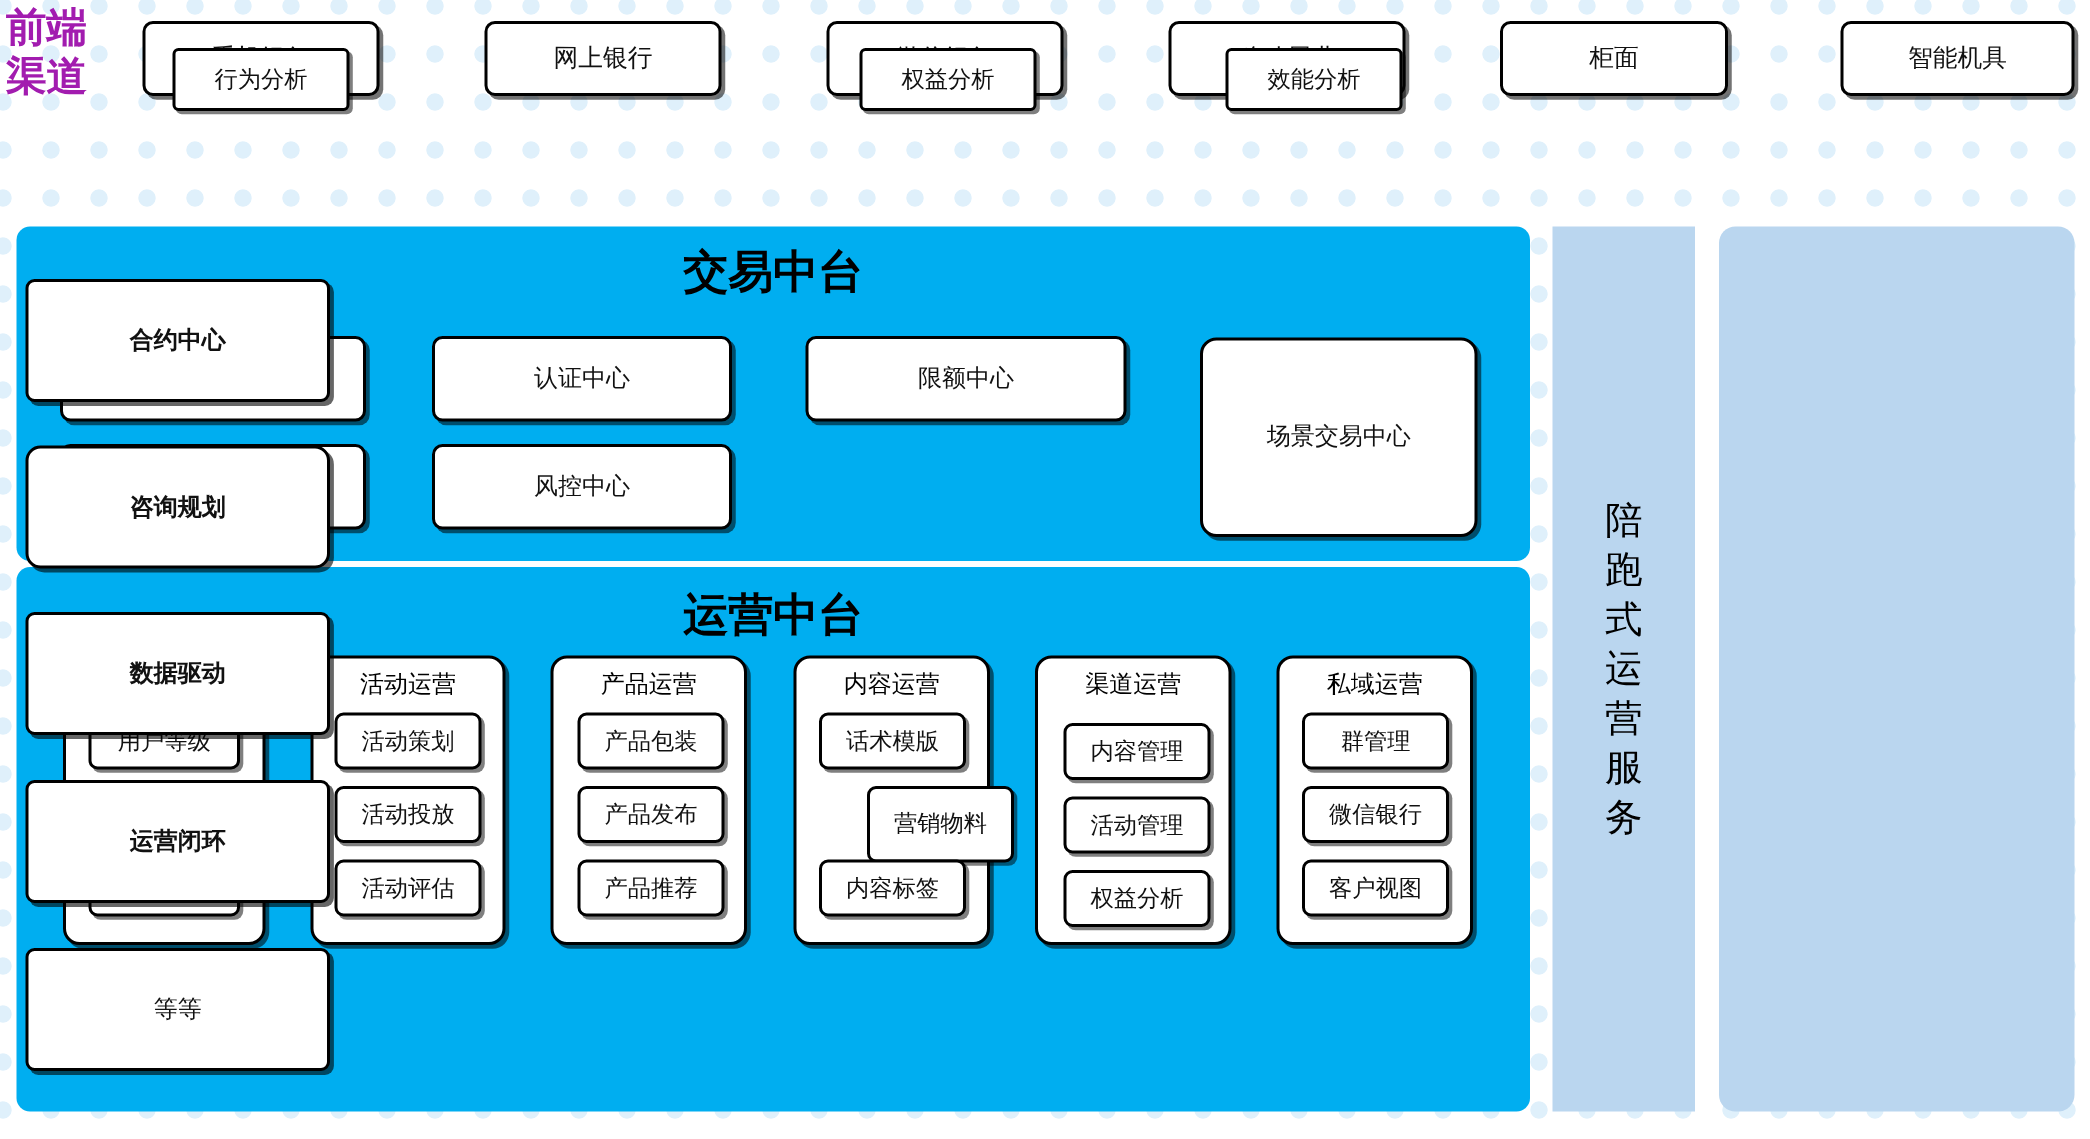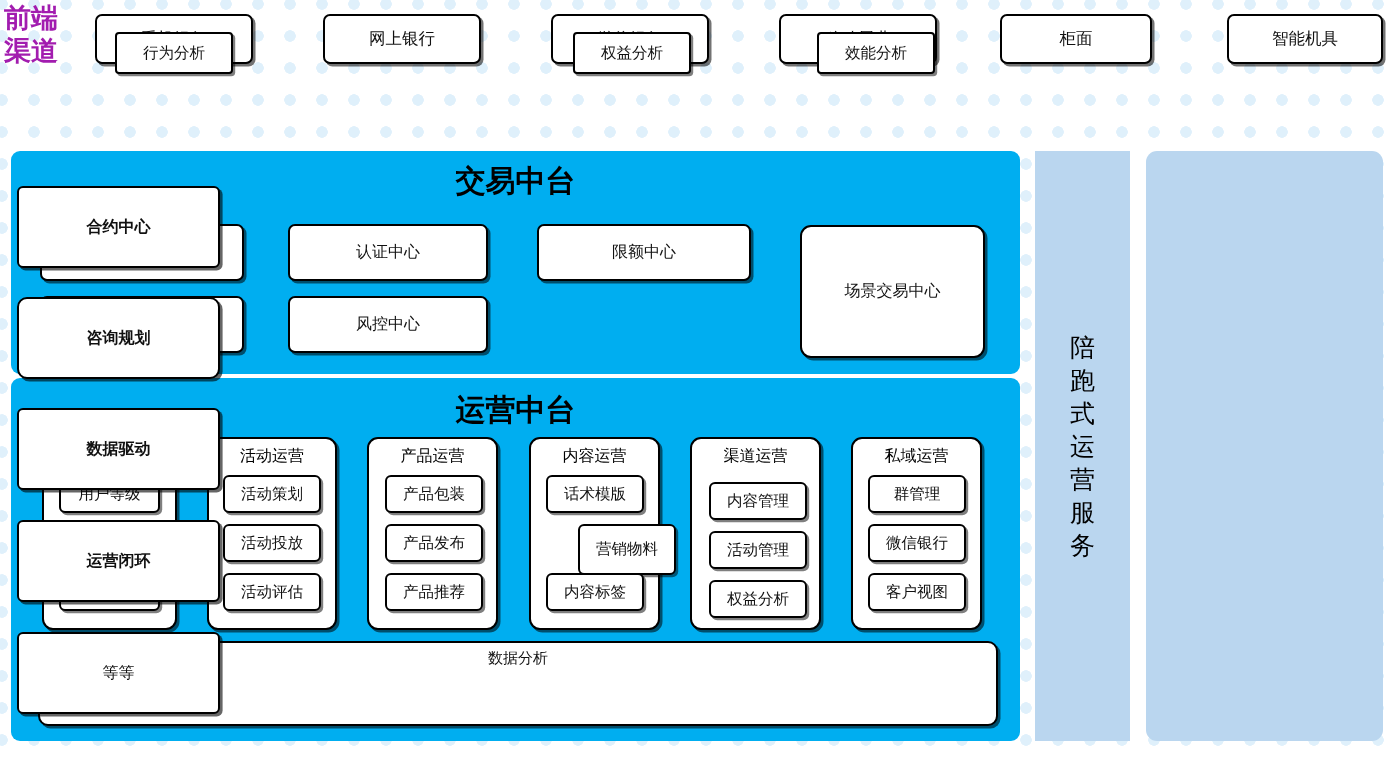--- a/index.html
+++ b/index.html
@@ -202,23 +202,20 @@
   <div class="opitem" style="left:709px;top:531px;width:98px;height:38px;">活动管理</div>
   <div class="opitem" style="left:709px;top:580px;width:98px;height:38px;">权益分析</div>
 
   <div class="opcol" style="left:851px;top:437px;width:131px;height:193px;">
     <div class="opcol-title">私域运营</div>
   </div>
   <div class="opitem" style="left:868px;top:475px;width:98px;height:38px;">群管理</div>
   <div class="opitem" style="left:868px;top:524px;width:98px;height:38px;">微信银行</div>
   <div class="opitem" style="left:868px;top:573px;width:98px;height:38px;">客户视图</div>
 
-  <div id="analysis">
-    <div id="analysis-title">数据分析</div>
-  </div>
   <div class="anitem" style="left:103px;margin-left:12px;">行为分析</div>
   <div class="anitem" style="left:573px;">权益分析</div>
   <div class="anitem" style="left:817px;">效能分析</div>
 
   <div id="service-panel">
     <div id="service-text">陪跑式运营服务</div>
   </div>
 
   <div id="right-panel"></div>
   <div class="rcard" style="top:186px;">合约中心</div>

